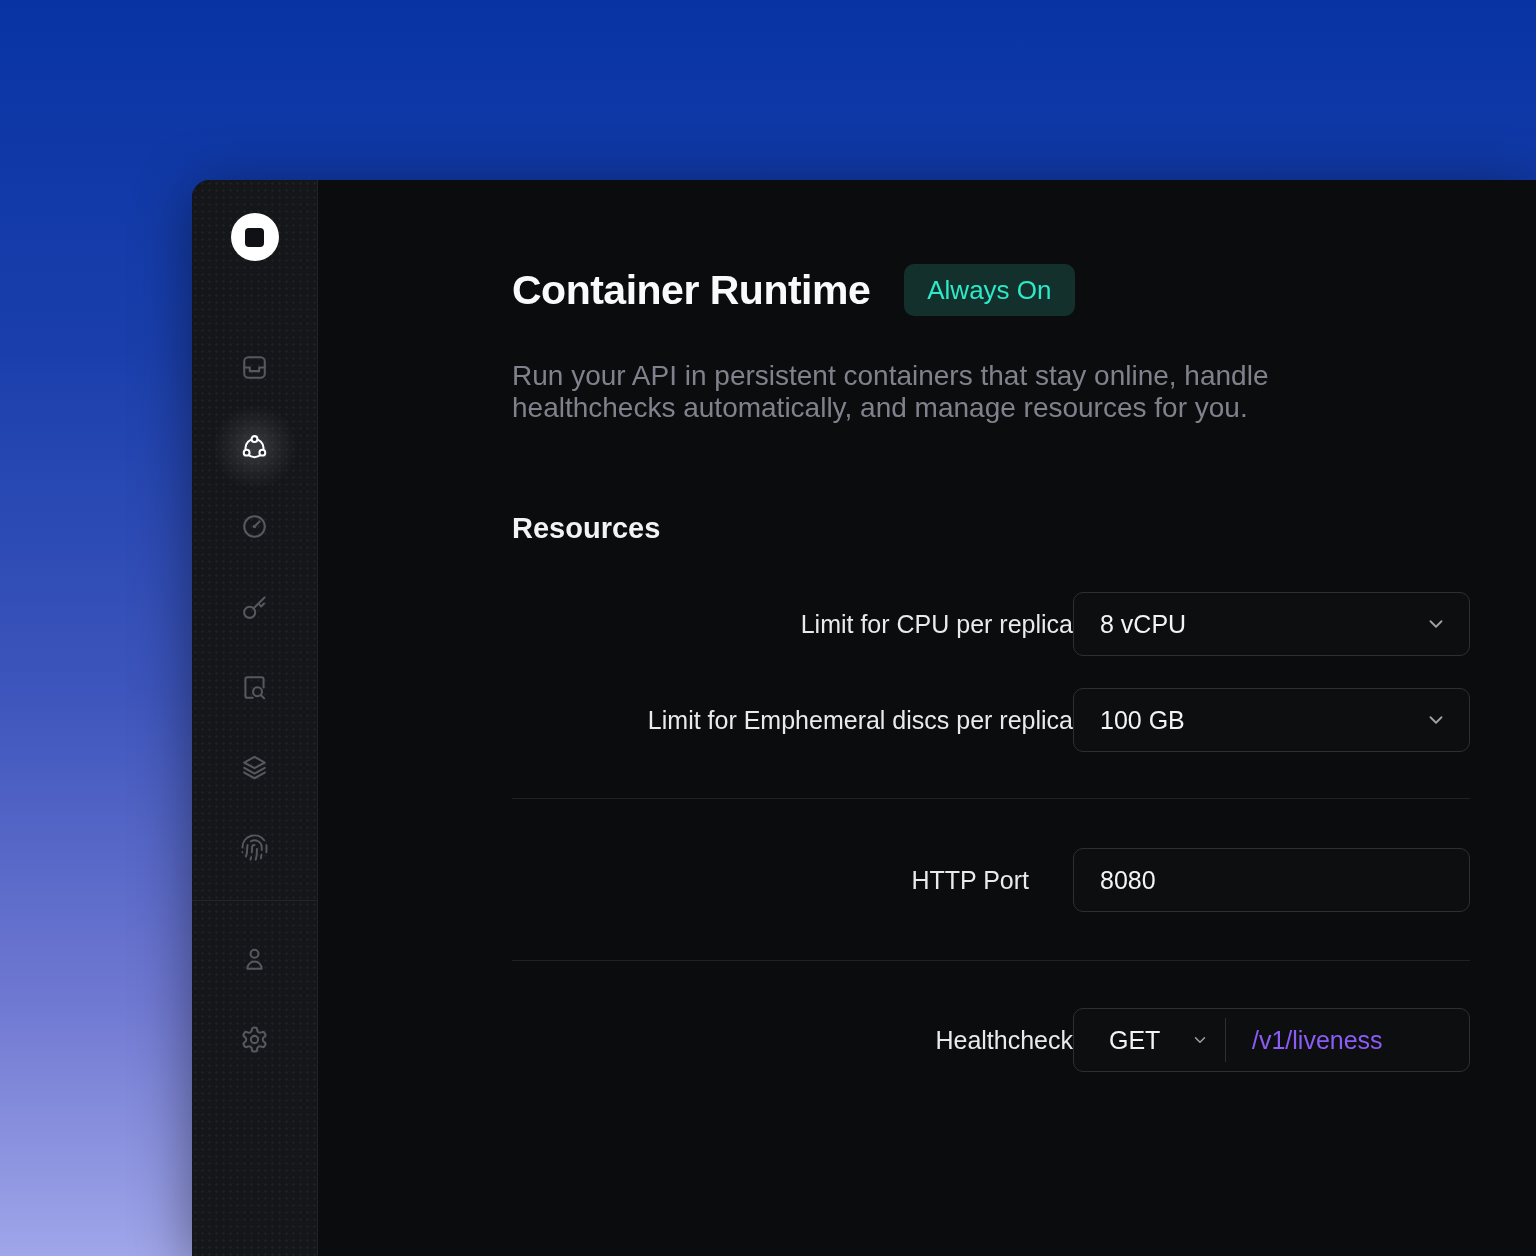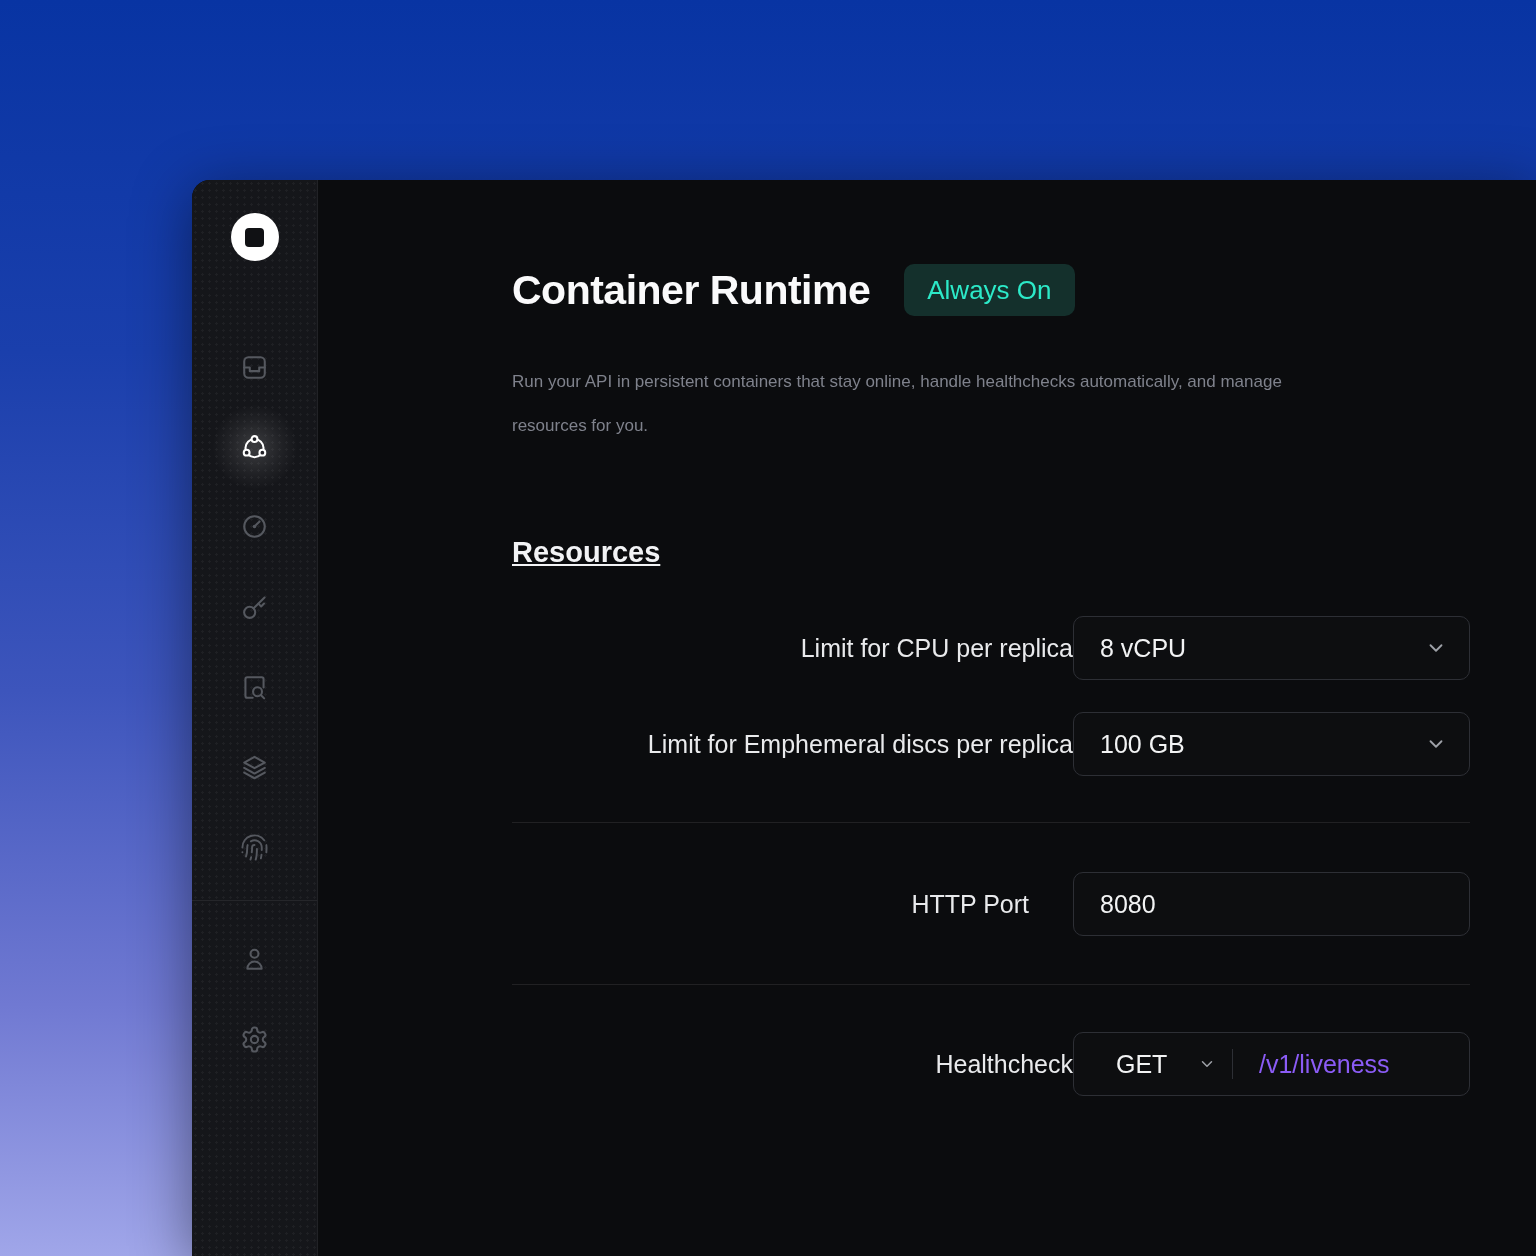--- a/index.html
+++ b/index.html
@@ -54,23 +54,23 @@
   .main {
     position:absolute; left:126px; top:0; right:0; bottom:0;
     padding:0 66px 0 194px;
   }
   .title-row { margin-top:84px; display:flex; align-items:center; gap:34px; }
   .page-title { font-size:41px; line-height:52px; font-weight:700; color:#FAFAFB; letter-spacing:-0.5px; }
   .badge {
     height:52px; display:flex; align-items:center; padding:0 23px;
     border-radius:10px; background:#14302C; color:#2CE9C8; font-size:26px; font-weight:400;
   }
-  .desc { margin-top:44px; font-size:17px; line-height:44px; color:#7F828C; max-width:820px; font-weight:400; }
-
-  .section-heading { margin-top:86px; font-size:29px; line-height:36px; font-weight:700; color:#F2F3F5;text-decoration:underline; }
+  .desc { margin-top:44px; font-size:28px; line-height:32px; color:#7F828C; max-width:820px; font-weight:400; }
+
+  .section-heading { margin-top:86px; font-size:29px; line-height:36px; font-weight:700; color:#F2F3F5; }
 
   .form-row { display:flex; align-items:center; justify-content:flex-end; }
   .form-row.first { margin-top:46px; }
   .form-row.gap { margin-bottom:32px; }
   .field-label { font-size:25px; color:#E9EAEC; font-weight:400; }
 
   .control {
     position:relative; width:397px; height:64px; border:1.5px solid #2D2F35; border-radius:10px;
     background:rgba(255,255,255,0.012); display:flex; align-items:center; cursor:pointer;
   }
@@ -79,21 +79,21 @@
   .control .chev svg { width:22px; height:22px; }
 
   .control.input { cursor:text; }
 
   .divider { height:1px; background:rgba(255,255,255,0.09); }
   .divider.d1 { margin-top:46px; }
   .http-row { margin-top:49px;gap:44px; }
   .divider.d2 { margin-top:48px; }
   .health-row { margin-top:47px; }
 
-  .hc-control { padding:16px; }
+  .hc-control { padding:9px; }
   .hc-method {
     position:relative; width:143px; height:100%; display:flex; align-items:center;
     border-right:1px solid #2D2F35; cursor:pointer; flex-shrink:0;
   }
   .hc-method .value { padding-left:26px; font-size:25px; color:#F2F3F4; }
   .hc-method .chev { position:absolute; right:16px; top:50%; transform:translateY(-50%); color:#9EA1A8; display:flex; }
   .hc-method .chev svg { width:18px; height:18px; }
   .hc-path { flex:1; padding-left:26px; font-size:25px; color:#8b5cf6; cursor:text; }
 </style>
 </head>

